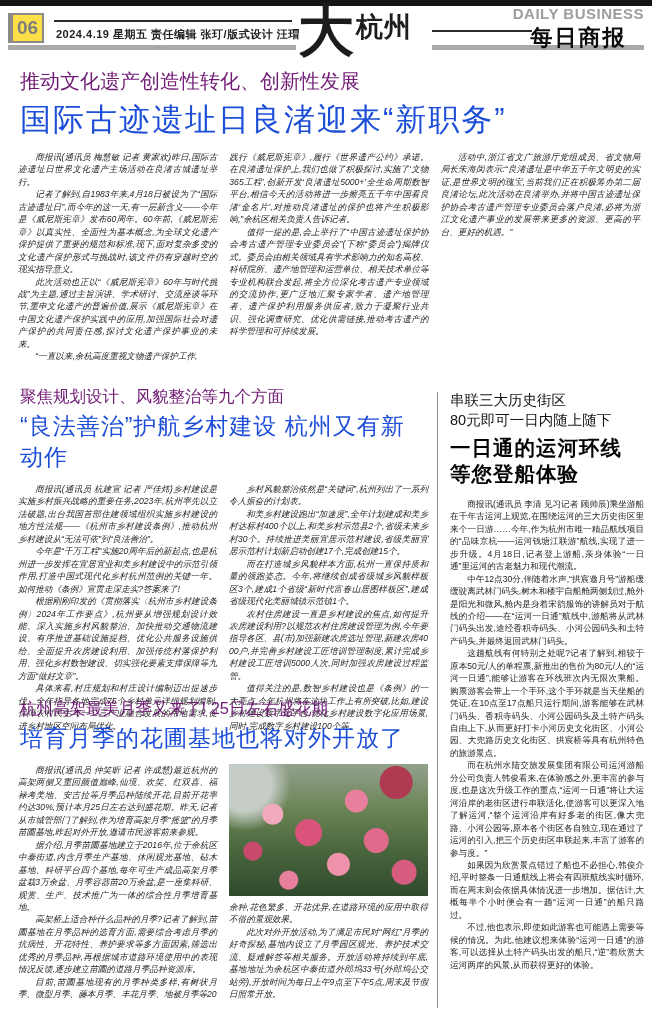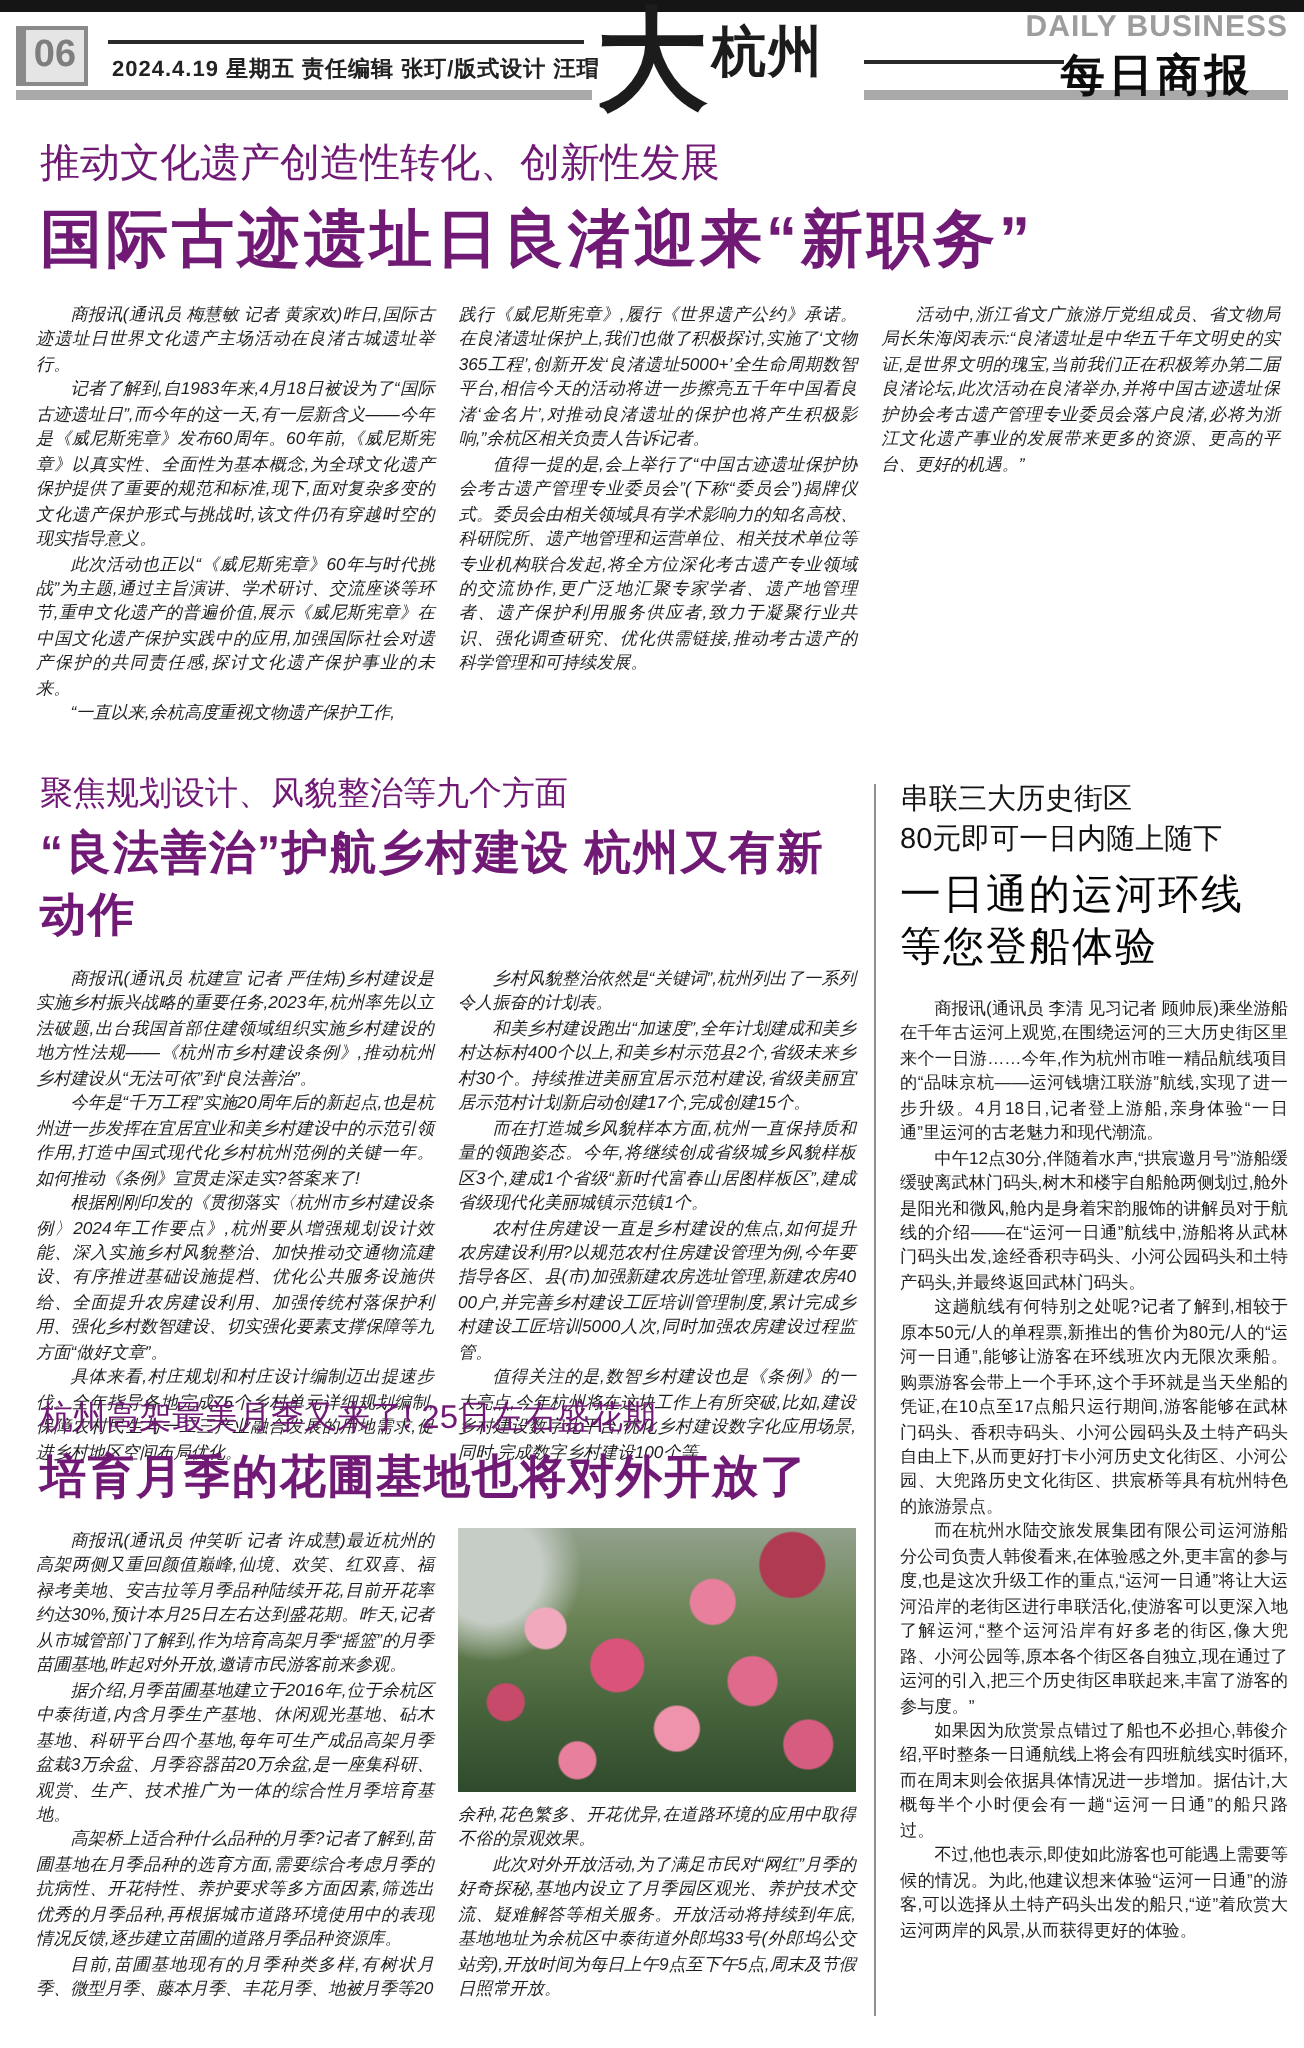--- a/index.html
+++ b/index.html
@@ -6,38 +6,38 @@
   html,body { margin:0; padding:0; background:#e8e8e8; }
   #page {
     position:relative; width:652px; height:1024px; margin:0 auto;
     background:#ffffff; overflow:hidden;
     font-family:"Liberation Sans","DejaVu Sans",sans-serif; color:#1c1c1c;
   }
   
   .topbar { position:absolute; top:0; left:0; width:652px; height:6px; background:#151515; }
   .pagenum {
     position:absolute; top:13px; left:8px; width:36px; height:30px;
-    border:2px solid #8a8a8a; border-left:5px solid #8a8a8a; color:#7e7e7e; background:#e5e5e5;
+    border:2px solid #8a8a8a; border-left:5px solid #8a8a8a; color:#7e7e7e; background:#fde047;
     font-weight:bold; font-size:19px; display:flex; align-items:center; justify-content:center;
   }
   .rule-left-thin { position:absolute; top:20px; left:54px; width:238px; height:2px; background:#2a2a2a; }
   .dateline { position:absolute; top:27px; left:56px; font-size:11px; font-weight:bold; color:#222; letter-spacing:.5px; }
   .graybar-left { position:absolute; top:45px; left:8px; width:288px; height:5px; background:#a9a9a9; }
   .masthead { position:absolute; top:4px; left:298px; width:132px; z-index:2; }
   .masthead .big { font-family:"DejaVu Serif","Liberation Serif",serif; font-weight:bold; font-size:56px; line-height:.95; }
   .masthead .city { font-size:27px; font-weight:900; vertical-align:14px; margin-left:2px; letter-spacing:1px; }
   .rule-right-thin { position:absolute; top:30px; left:432px; width:100px; height:2px; background:#2a2a2a; }
   .graybar-right { position:absolute; top:45px; left:432px; width:212px; height:5px; background:#a9a9a9; }
   .brand { position:absolute; top:5px; right:8px; text-align:right; }
   .brand-en { color:#9d9d9d; font-weight:bold; font-size:15px; letter-spacing:.5px; }
   .brand-cn { font-size:22px; font-weight:900; color:#0d0d0d; margin-top:1px; letter-spacing:2px;text-align:center; }
   
   section { position:absolute; }
   .kicker { color:#701a75; }
-  .headline { margin:0; color:#701a75; font-weight:700; }
+  .headline { margin:0; color:#1d4ed8; font-weight:400; }
   #article1 { top:68px; left:18px; width:622px; }
   #article1 .kicker { font-size:20px; margin:0 0 4px 2px; }
   #article1 .headline { font-size:31px; letter-spacing:2px; margin-left:2px; }
   #article2 { top:386px; left:18px; width:410px; }
   #article3 { top:698px; left:18px; width:410px; }
   .sub .kicker { font-size:16.5px; margin:0 0 3px 2px; }
   .sub .headline { font-size:23px; letter-spacing:1px; margin-left:2px; }
   .cols { display:flex; gap:12px; margin-top:10px;font-style:italic; }
   .col { flex:1; min-width:0; }
   .col p, .coltext p, .sb-body p {
@@ -59,21 +59,21 @@
       radial-gradient(circle at 88% 82%, #d65c80 0 12px, rgba(0,0,0,0) 13px),
       radial-gradient(circle at 30% 88%, #e87f9d 0 9px, rgba(0,0,0,0) 10px),
       radial-gradient(circle at 8% 16%, #c6cdc6 0 26px, rgba(198,205,198,0) 46px),
       linear-gradient(180deg, #93a18d 0%, #6b8455 34%, #47643c 68%, #2f4a2c 100%);
   }
   
   #sidebar-divider { position:absolute; left:437px; top:392px; width:1px; height:616px; background:#8f8f8f; }
   #sidebar { position:absolute; left:450px; top:390px; width:194px; }
   .sb-kicker div { font-size:14.5px; line-height:1.4; color:#141414; }
   .sb-headline { margin:4px 0 10px 0; }
-  .sb-headline div { font-size:20.5px; font-weight:400; line-height:1.3; letter-spacing:1px; color:#050505; }
+  .sb-headline div { font-size:20.5px; font-weight:700; line-height:1.3; letter-spacing:1px; color:#050505; }
   .sb-body p { font-size:8.6px; }
 </style>
 </head>
 <body>
 
 <div id="page">
 
   <div class="topbar"></div>
   <div class="pagenum">06</div>
   <div class="rule-left-thin"></div>

